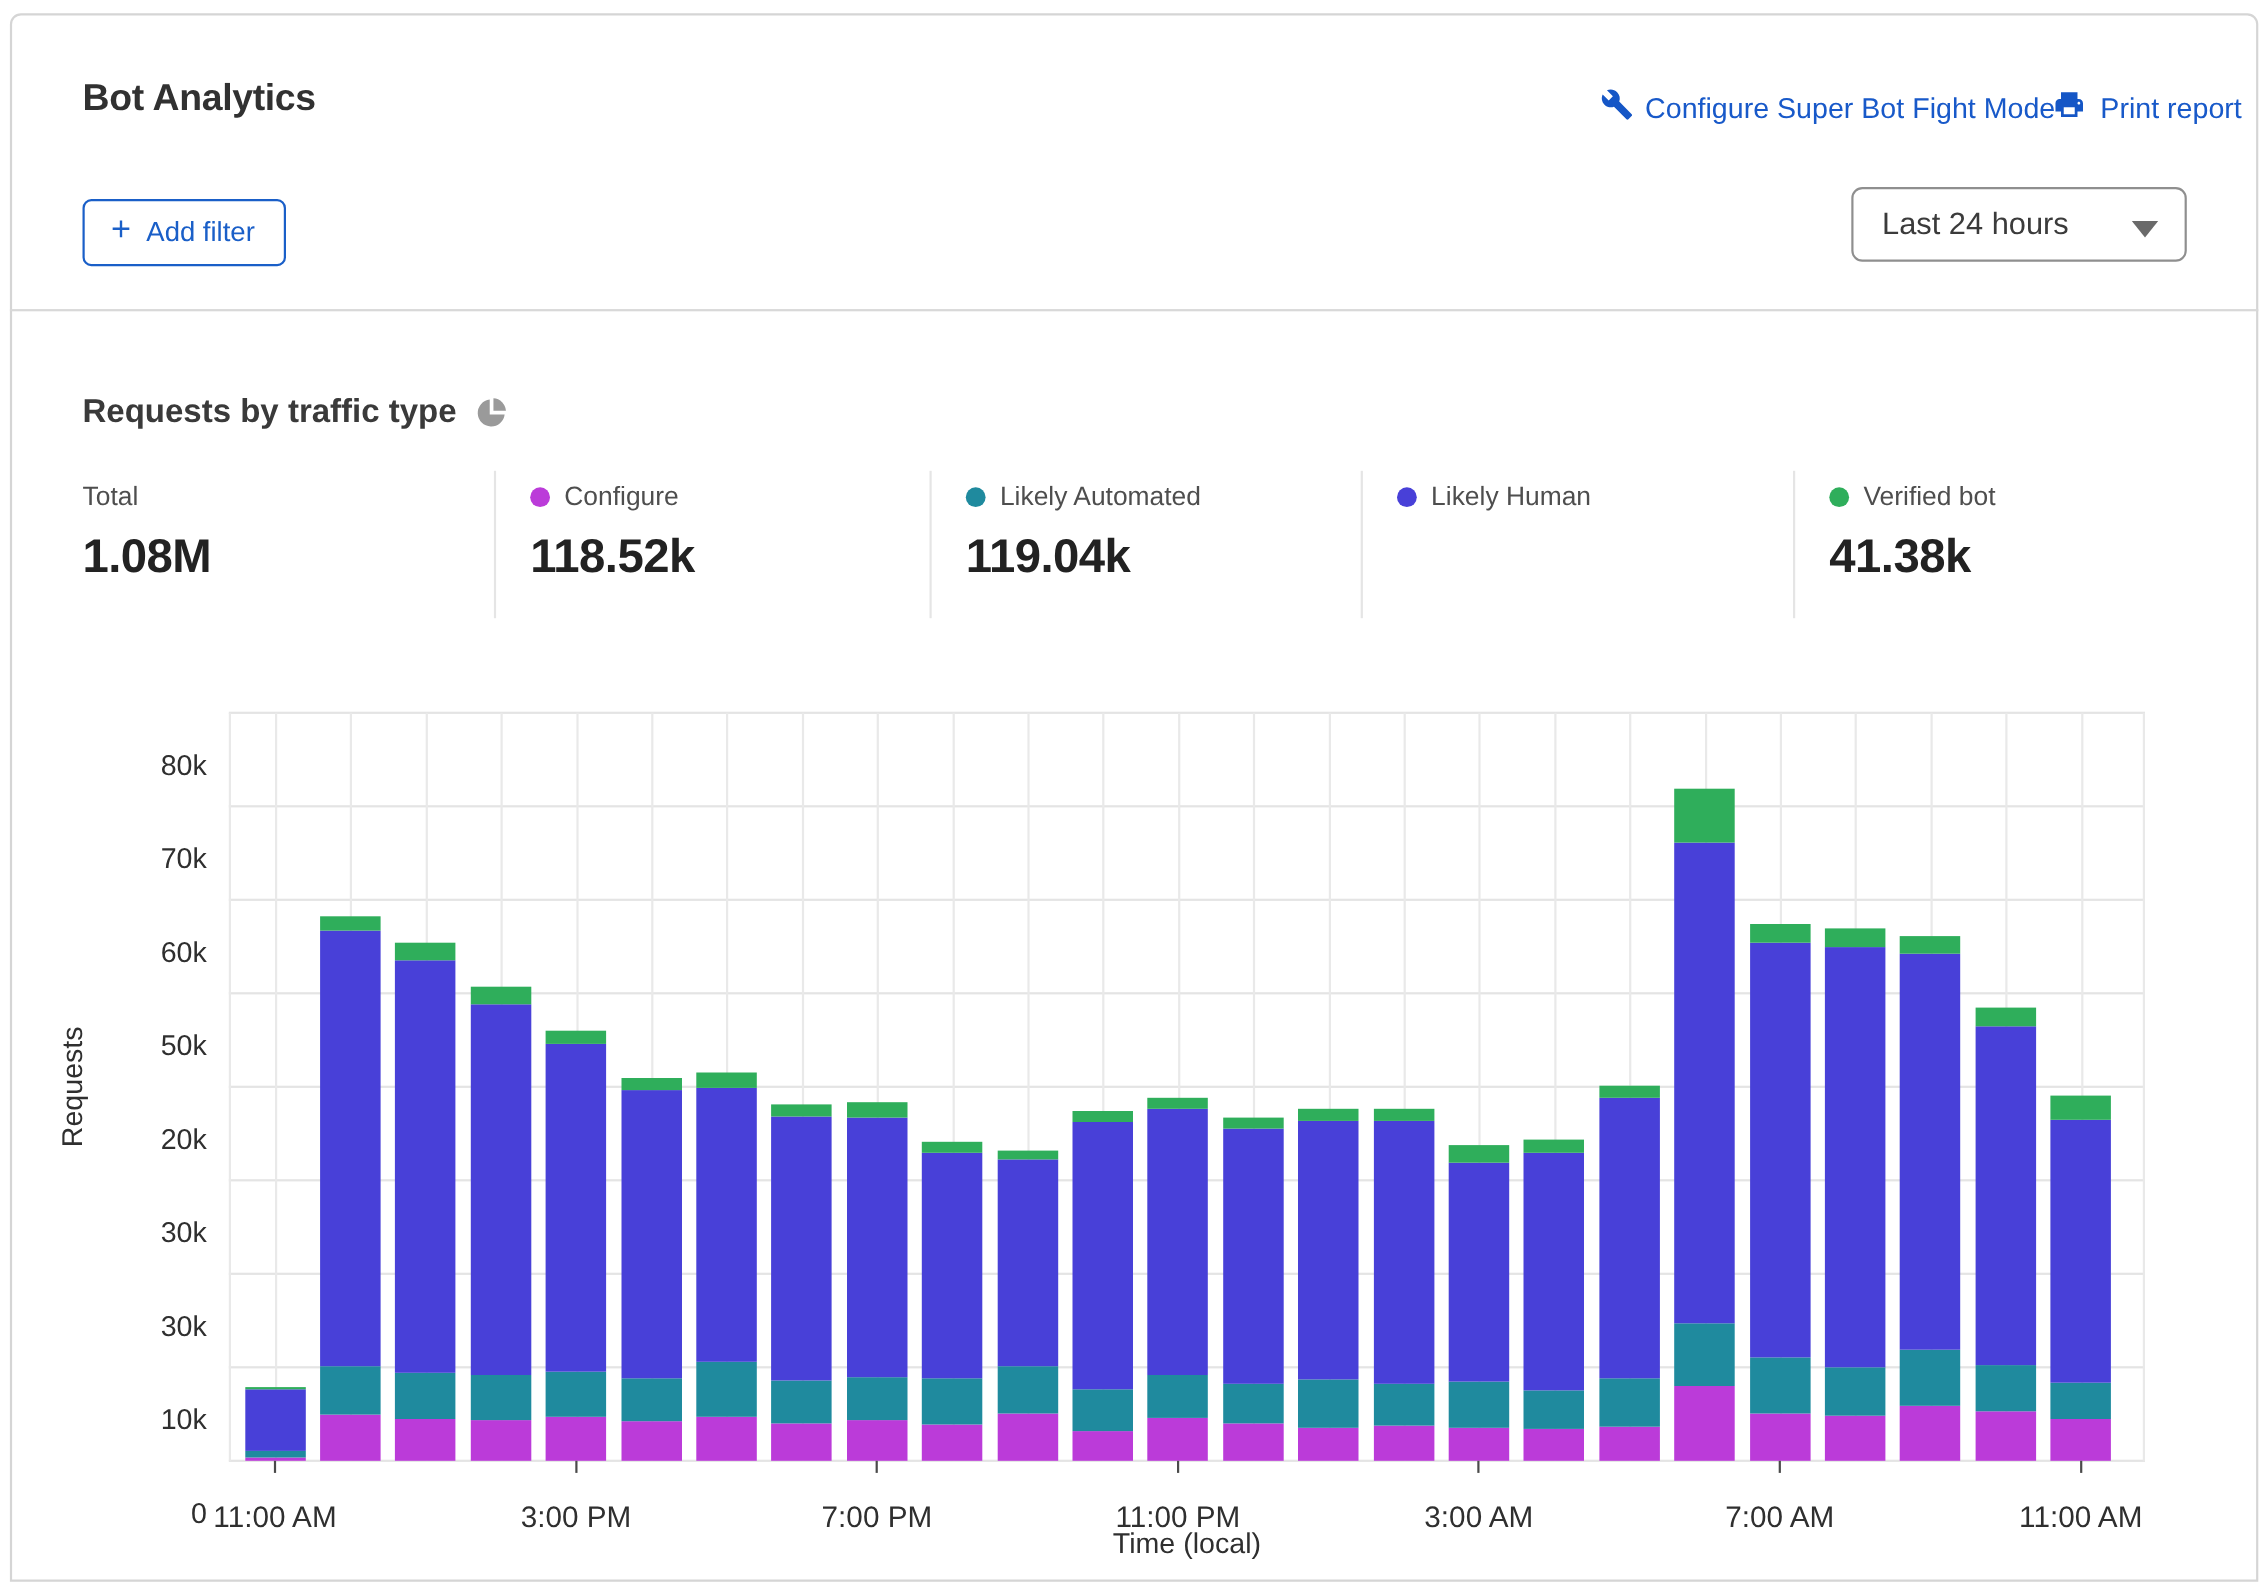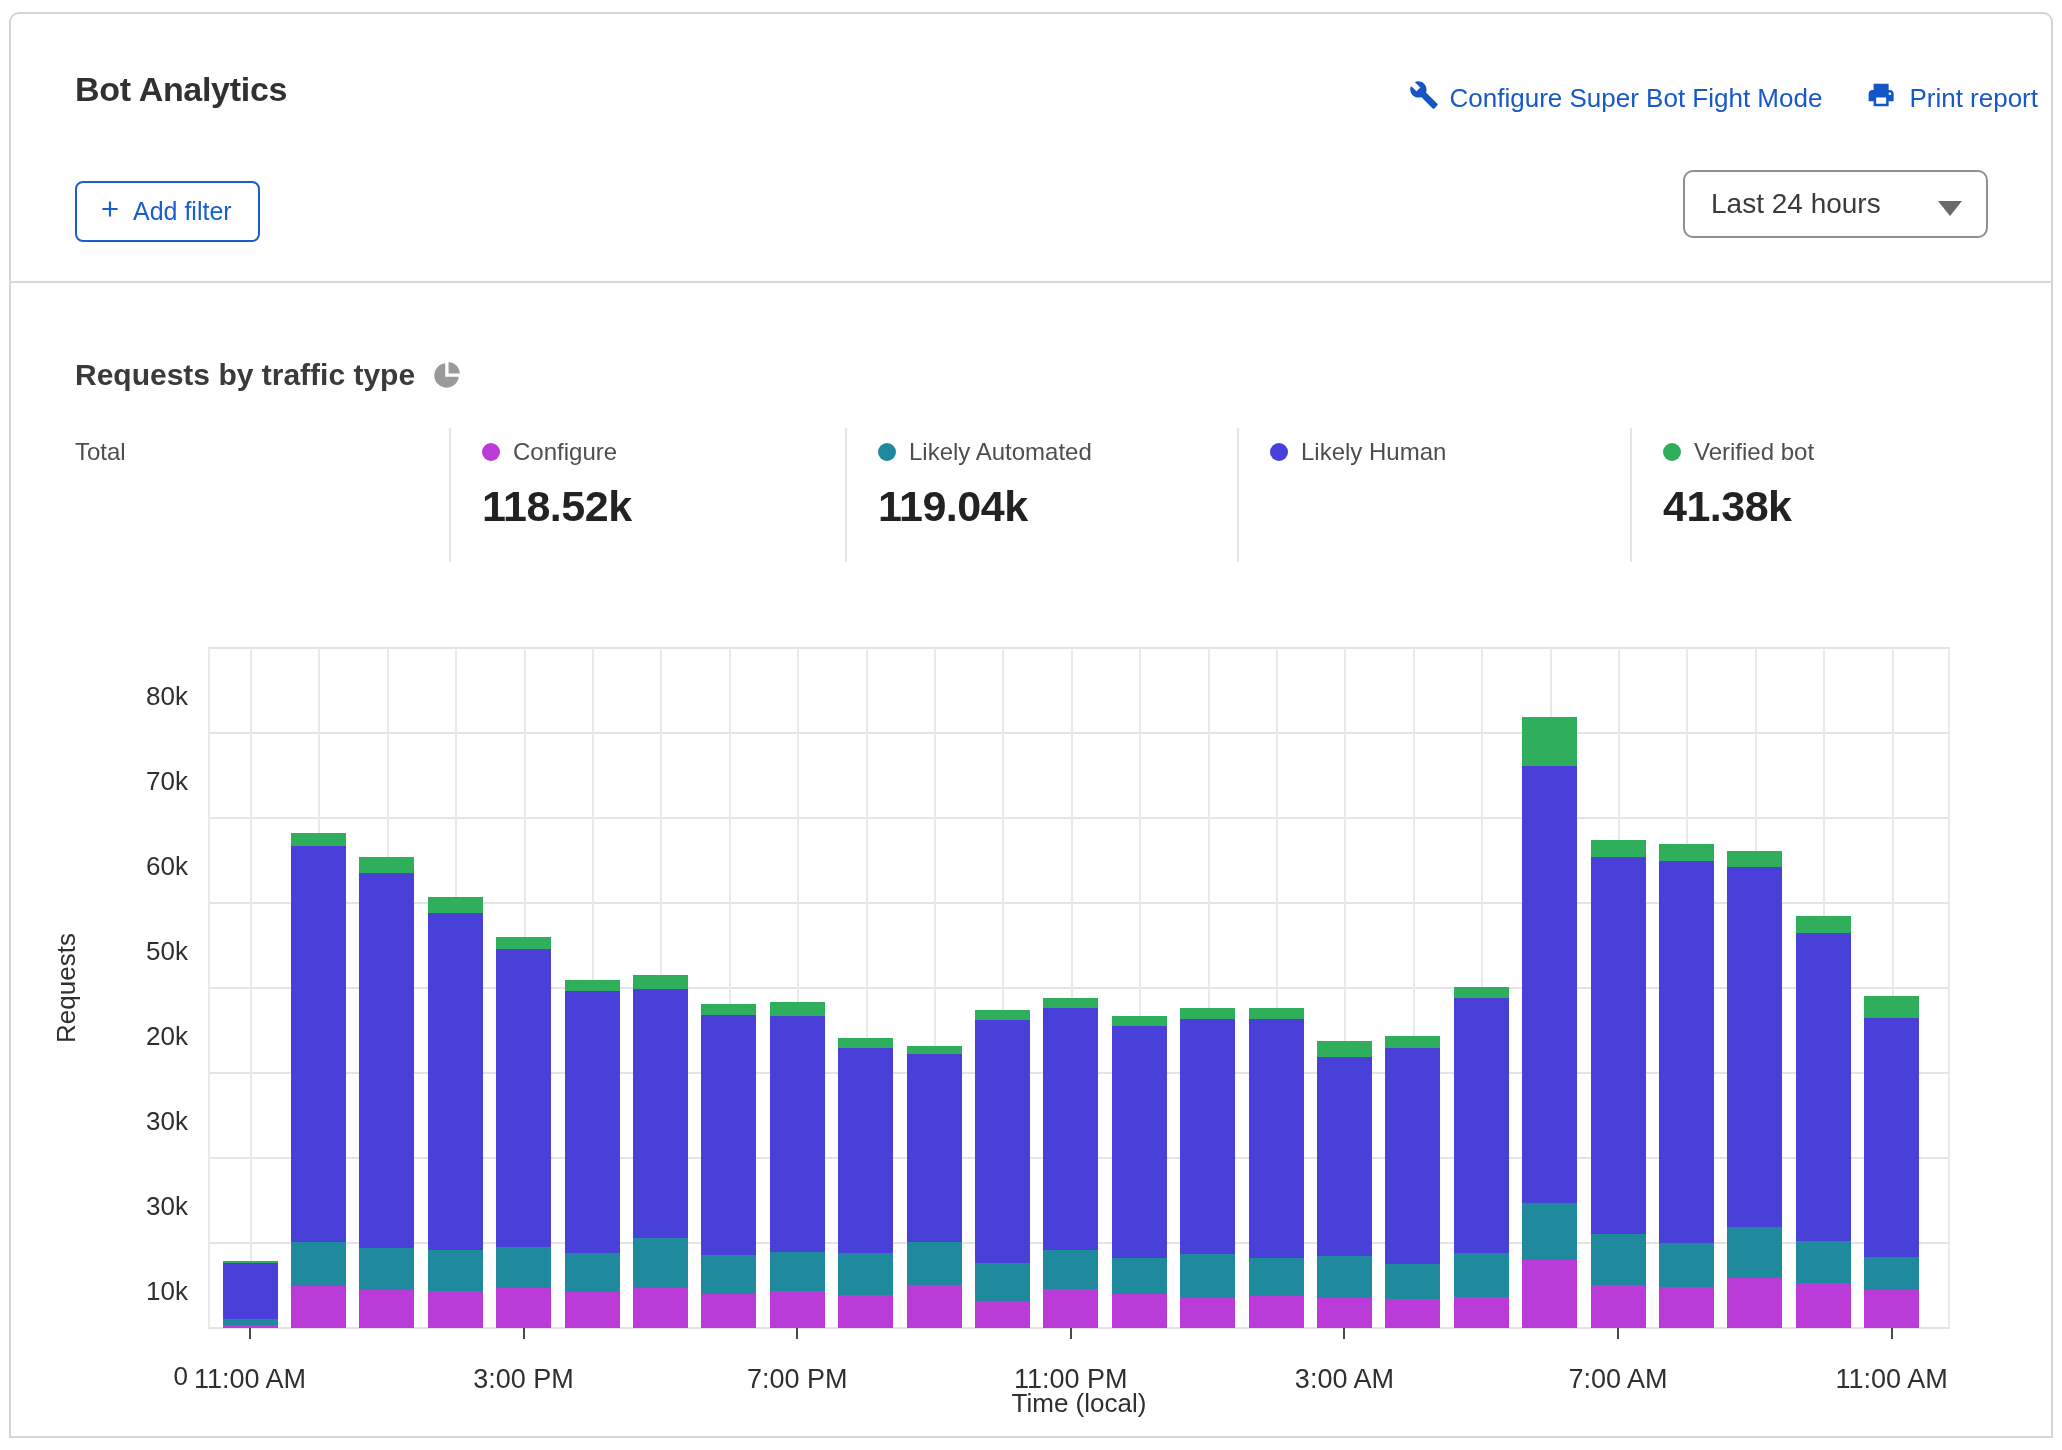--- a/index.html
+++ b/index.html
@@ -9,21 +9,21 @@
     font-family:"Liberation Sans","DejaVu Sans",sans-serif; color:#303030; overflow:hidden;
   }
   .card {
     position:absolute; left:9px; top:12px; width:2044px; height:1426px;
     border:2px solid #d5d5d5; border-radius:10px 10px 0 0; background:#fff;
   }
   .header-divider { position:absolute; left:9px; top:281px; width:2044px; height:2px; background:#d8d8d8; }
 
   .page-title { position:absolute; left:75px; top:70px; font-size:34px; font-weight:700; color:#313131; letter-spacing:-0.3px; }
 
-  .header-links { position:absolute; top:80px; right:24px; display:flex; gap:46px; align-items:center; }
+  .header-links { position:absolute; top:80px; right:24px; display:flex; align-items:center; }
   .hlink { display:flex; align-items:center; gap:11px; color:#1859c9; font-size:26px; cursor:pointer; text-decoration:none; }
   .hlink svg { width:30px; height:30px; fill:#1556c6; }
 
   .add-filter-btn {
     position:absolute; left:75px; top:181px; height:61px; padding:0 26px 0 20px;
     display:inline-flex; align-items:center; gap:10px;
     border:2px solid #1a5fc8; border-radius:8px; background:#fff;
     color:#1a5fc8; font-size:25px; cursor:pointer; font-family:inherit;
   }
   .add-filter-btn svg { width:26px; height:26px; fill:#1a5fc8; }
@@ -118,20 +118,21 @@
         <path d="M13.6 1.6 A 9.3 9.3 0 0 1 22.4 10.4 L 13.6 10.4 Z" fill="#9a9a9a"></path>
       </svg>
     </span>
   </div>
 
   <div id="stats-row">
       <div class="stat" style="left: 75px;">
         <div class="label-row">
           <span class="label">Total</span>
         </div>
+        <div class="value">1.08M</div>
       </div>
       <div class="stat" style="left: 482px;">
         <div class="label-row">
           <span class="dot" style="background: rgb(187, 59, 217);"></span>
           <span class="label">Configure</span>
         </div>
         <div class="value">118.52k</div>
       </div>
       <div class="stat" style="left: 878px;">
         <div class="label-row">

